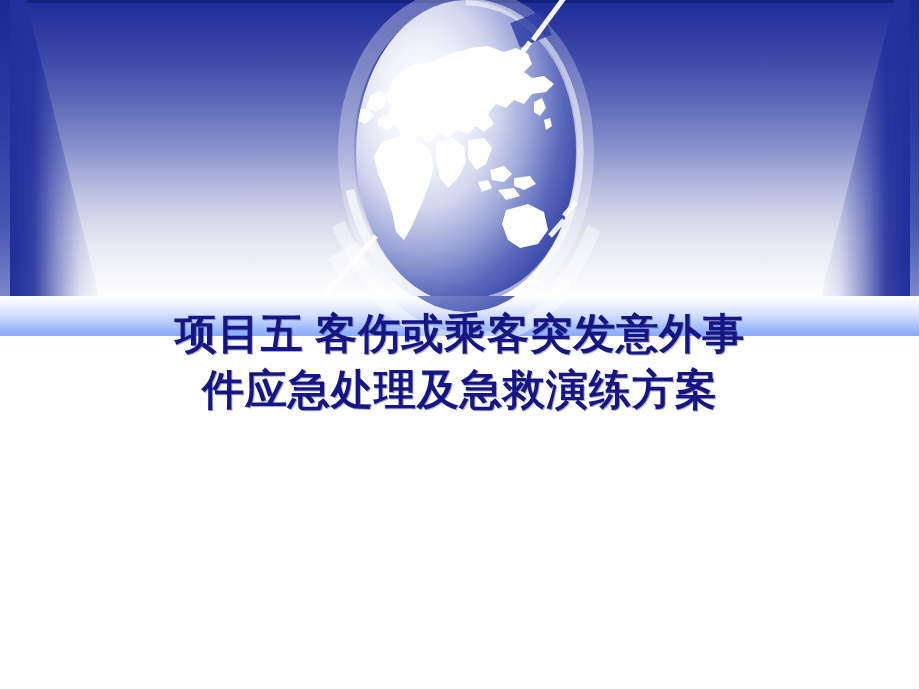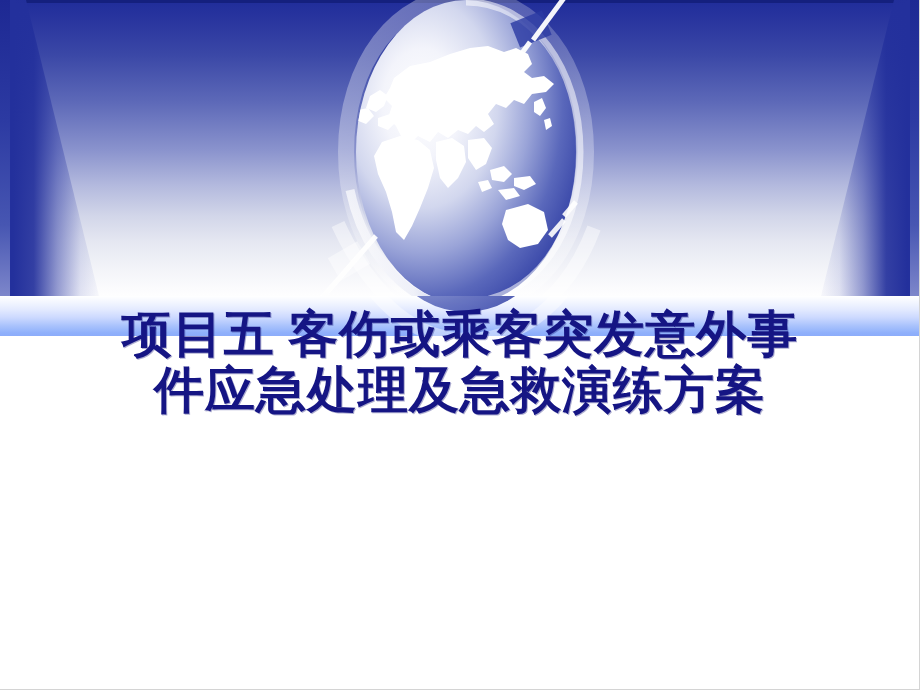--- a/index.html
+++ b/index.html
@@ -117,21 +117,21 @@
   }
 
   
   .title-block {
     position: absolute;
     left: 0;
     top: 306px;
     width: 920px;
     text-align: center;
     color: #151584;
-    font-size: 50px;
+    font-size: 42px;
     line-height: 56px;
     font-weight: 700;
     letter-spacing: 1px;
     white-space: pre-line;
     text-shadow: 1px 1px 0 rgba(20,20,120,0.35);
   }
 
   .lower-white {
     position: absolute;
     left: 0;

